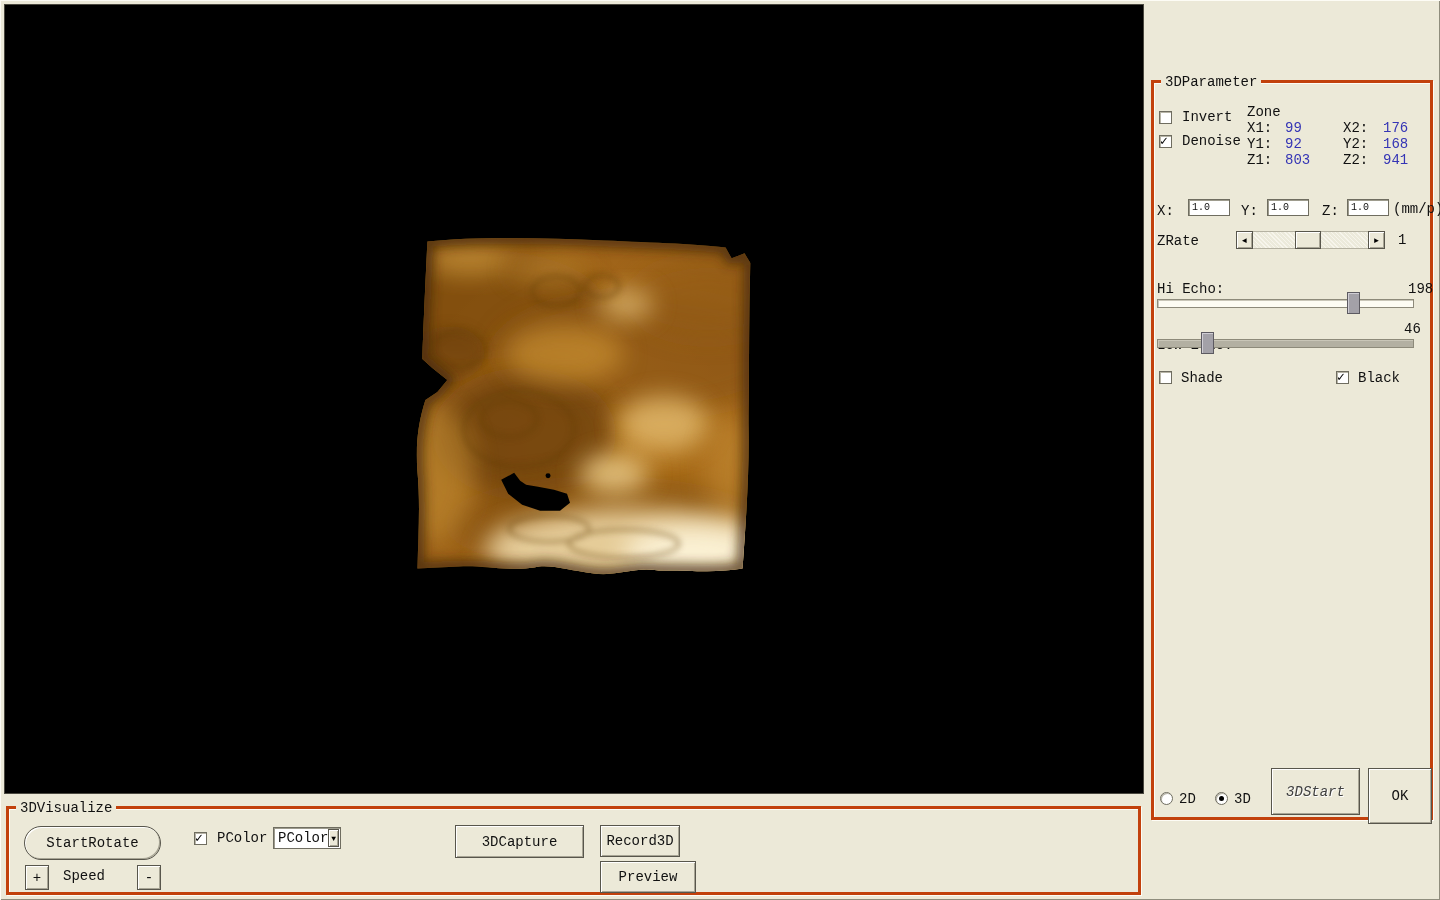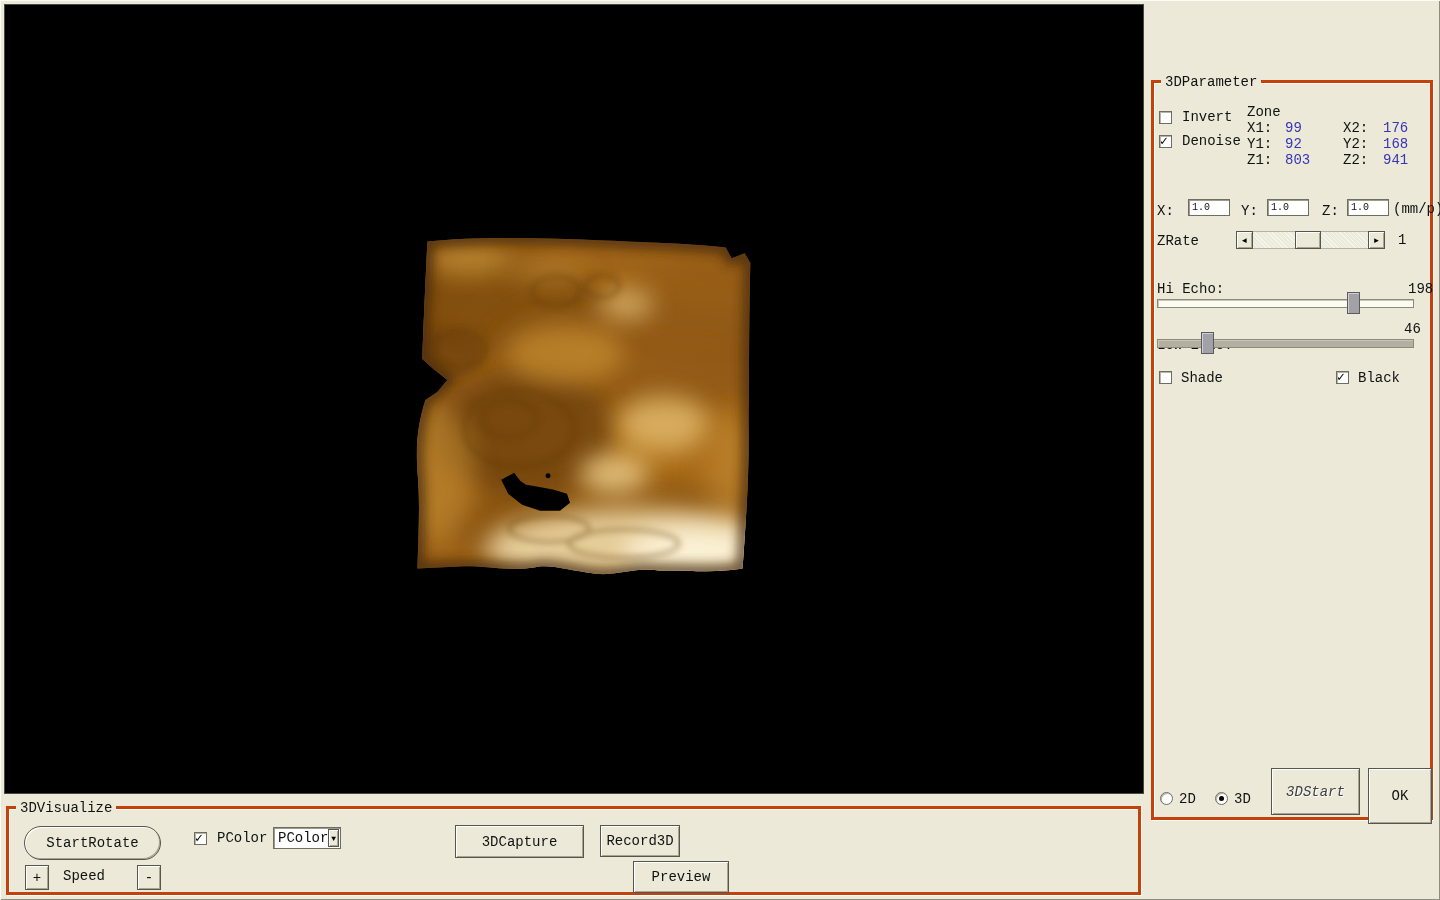--- a/index.html
+++ b/index.html
@@ -286,18 +286,18 @@
   <span class="cb checked" style="left:185px; top:23px;"></span>
   <span class="abs lbl" style="left:208px; top:21px;">PColor</span>
 
   <div class="combo" style="left:264px; top:18px;">
     <span class="combo-text">PColor</span>
     <span class="combo-btn">▼</span>
   </div>
 
   <div class="btn" style="left:446px; top:16px; width:129px; height:33px;">3DCapture</div>
   <div class="btn" style="left:591px; top:16px; width:80px; height:32px;">Record3D</div>
-  <div class="btn" style="left:591px; top:52px; width:96px; height:32px;margin-left:33px;">Preview</div>
+  <div class="btn" style="left:591px; top:52px; width:96px; height:32px;">Preview</div>
 
   <div class="btn" style="left:16px; top:56px; width:24px; height:25px;">+</div>
   <span class="abs lbl" style="left:54px; top:59px;">Speed</span>
   <div class="btn" style="left:128px; top:56px; width:24px; height:25px;">-</div>
 </div>
 
 </body></html>

